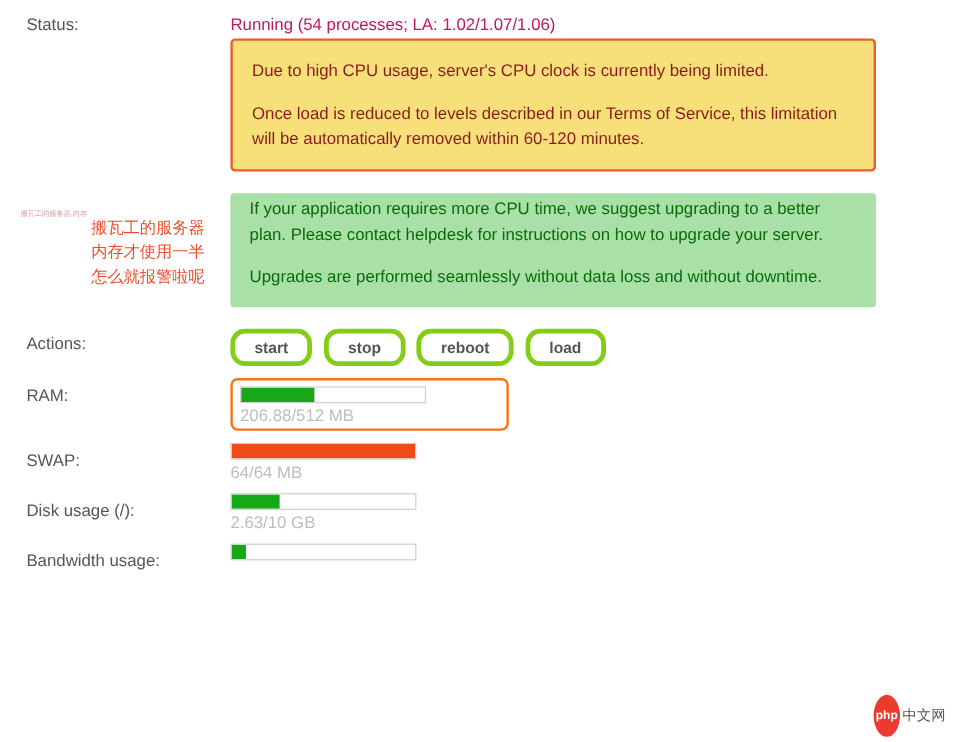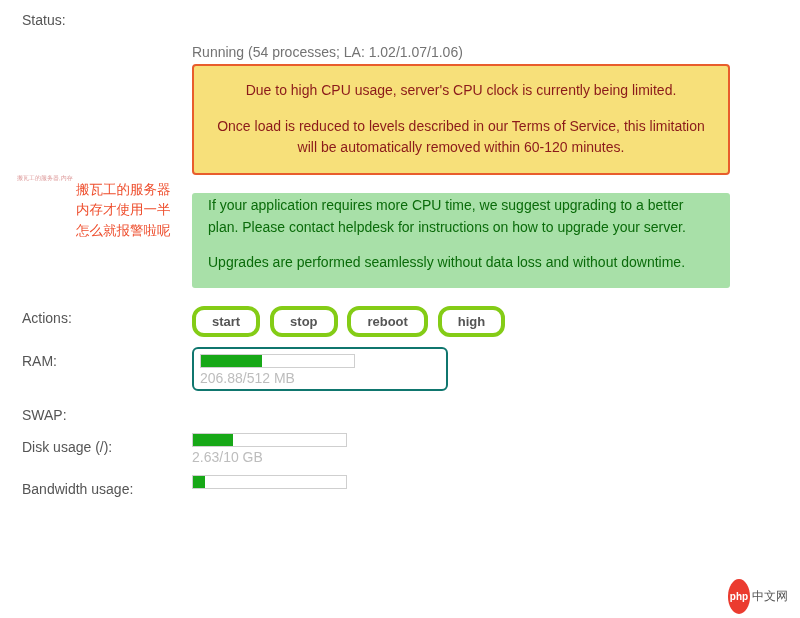--- a/index.html
+++ b/index.html
@@ -22,31 +22,30 @@
     width: 170px;
     flex-shrink: 0;
     padding-top: 6px;
     color: #555;
   }
   .value-col {
     flex: 1;
     padding-top: 6px;
     padding-right: 60px;
   }
-  .status-value { color: #737373; margin-top: 32px; }
+  .status-value { color: #be185d; }
   .alert-warn {
     background: #f7e07a;
     border: 2px solid #e85d2c;
     border-radius: 4px;
     padding: 14px 16px;
     color: #8b1a1a;
     font-family: Verdana, sans-serif;
     line-height: 1.55;
     margin-top: 4px;
-    text-align: center;
   }
   .alert-warn p { margin: 0 0 14px 0; }
   .alert-warn p:last-child { margin-bottom: 0; }
   .alert-info {
     background: #a8e0a8;
     border-radius: 3px;
     padding: 2px 16px;
     color: #0a6b0a;
     line-height: 1.55;
     margin-top: 18px;
@@ -76,24 +75,24 @@
     overflow: hidden;
   }
   .meter-fill-green { background: #17a817; height: 100%; }
   .meter-fill-red { background: #f04a1a; height: 100%; }
   .meter-text {
     color: #bdbdbd;
     font-size: 14px;
     margin-top: 2px;
   }
   .ram-highlight {
-    border: 2px solid #0f766e;
+    border: 2px solid #f97316;
     border-radius: 6px;
     padding: 5px 8px 3px 6px;
-    width: 256px;
+    width: 232px;
   }
   .ram-highlight .meter { margin-bottom: 2px; }
   .annotation {
     position: absolute;
     left: 76px;
     top: 180px;
     color: #ee4d2c;
     font-size: 13.5px;
     line-height: 1.5;
     font-family: "PingFang SC","Microsoft YaHei",sans-serif;
@@ -145,38 +144,44 @@
     </div>
   </div>
 </div>
 
 <div class="row actions-row mt12">
   <div class="label-col">Actions:</div>
   <div class="value-col">
     <button class="btn">start</button>
     <button class="btn">stop</button>
     <button class="btn">reboot</button>
-    <button class="btn">high</button>
+    <button class="btn">load</button>
   </div>
 </div>
 
 <div class="row mt6">
   <div class="label-col">RAM:</div>
   <div class="value-col" style="padding-top:0;">
     <div class="ram-highlight">
       <div class="meter">
         <div class="meter-fill-green" style="width:40%"></div>
       </div>
       <div class="meter-text">206.88/512 MB</div>
     </div>
   </div>
 </div>
 
 <div class="row mt6">
   <div class="label-col">SWAP:</div>
+  <div class="value-col" style="padding-top:0;">
+    <div class="meter">
+      <div class="meter-fill-red" style="width:100%"></div>
+    </div>
+    <div class="meter-text">64/64 MB</div>
+  </div>
 </div>
 
 <div class="row mt6">
   <div class="label-col">Disk usage (/):</div>
   <div class="value-col" style="padding-top:0;">
     <div class="meter">
       <div class="meter-fill-green" style="width:26%"></div>
     </div>
     <div class="meter-text">2.63/10 GB</div>
   </div>

